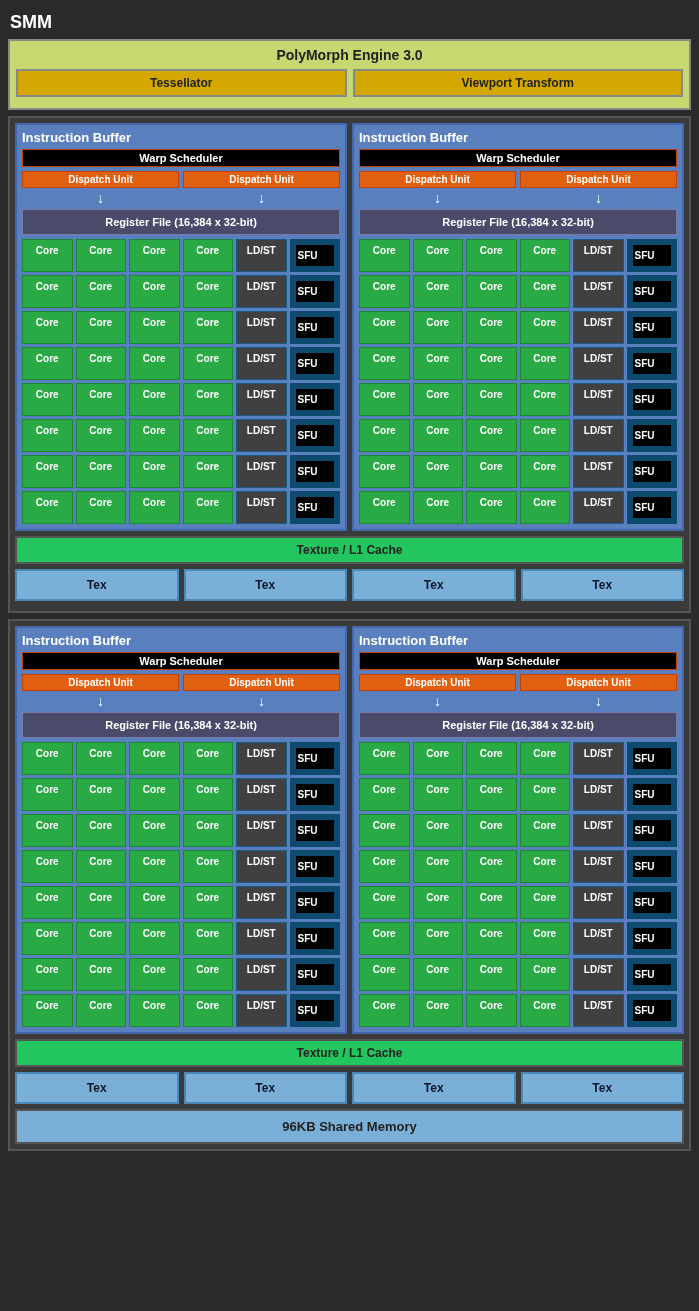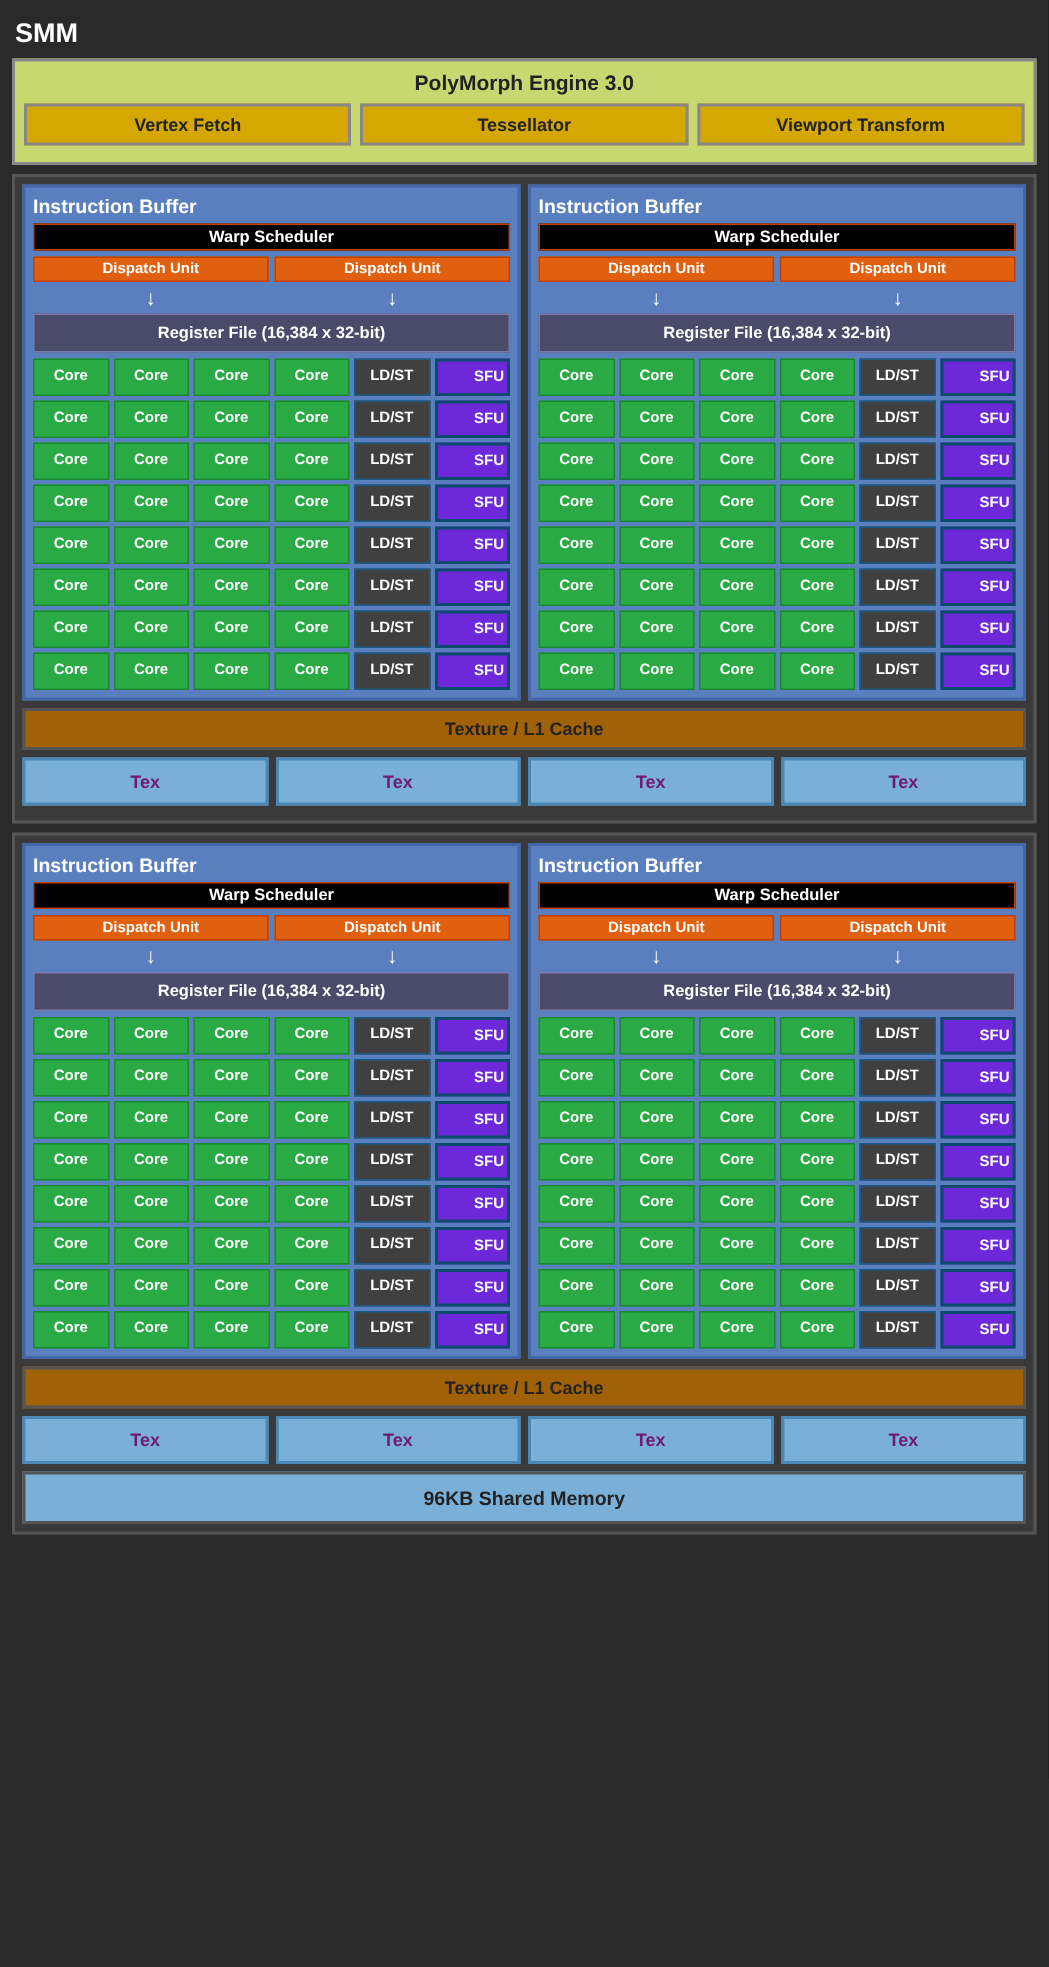--- a/index.html
+++ b/index.html
@@ -154,31 +154,31 @@
     .ldst-cell {
       background: #404040;
       border: 1px solid #1a5a88;
       text-align: center;
       font-size: 10px;
       font-weight: bold;
       color: white;
       padding: 5px 2px;
     }
     .sfu-cell {
-      background: #6d28d9;
-      border: 2px solid #0c4a6e;
-      text-align: right;
+      background: #000000;
+      border: 6px solid #0c4a6e;
+      text-align: left;
       font-size: 10px;
       font-weight: bold;
       color: white;
       padding: 5px 2px;
     }
     
     .tex-l1-cache {
-      background: #a16207;
+      background: #22c55e;
       border: 2px solid #555;
       text-align: center;
       font-size: 12px;
       font-weight: bold;
       color: #222;
       padding: 5px;
       margin-bottom: 5px;
       margin-top: 5px;
     }
     .tex-row {
@@ -186,21 +186,21 @@
       gap: 5px;
       margin-bottom: 5px;
     }
     .tex-cell {
       flex: 1;
       background: #7ab0d8;
       border: 2px solid #4a88b8;
       text-align: center;
       font-size: 12px;
       font-weight: bold;
-      color: #701a75;
+      color: #0f172a;
       padding: 7px 4px;
     }
     
     .shared-memory {
       background: #7ab0d8;
       border: 2px solid #555;
       text-align: center;
       font-size: 13px;
       font-weight: bold;
       color: #222;
@@ -210,21 +210,20 @@
   </style>
 </head>
 <body>
 
 <div class="smm-container">
   <div class="smm-title">SMM</div>
 
   <div class="polymorph-box">
     <div class="polymorph-title">PolyMorph Engine 3.0</div>
     <div class="polymorph-row">
-      <div class="poly-btn">Vertex Fetch</div>
       <div class="poly-btn">Tessellator</div>
       <div class="poly-btn">Viewport Transform</div>
     </div>
   </div>
 
 
   <div class="smm-block">
     <div class="dual-sm-row">
 
       <div class="sm-unit">

